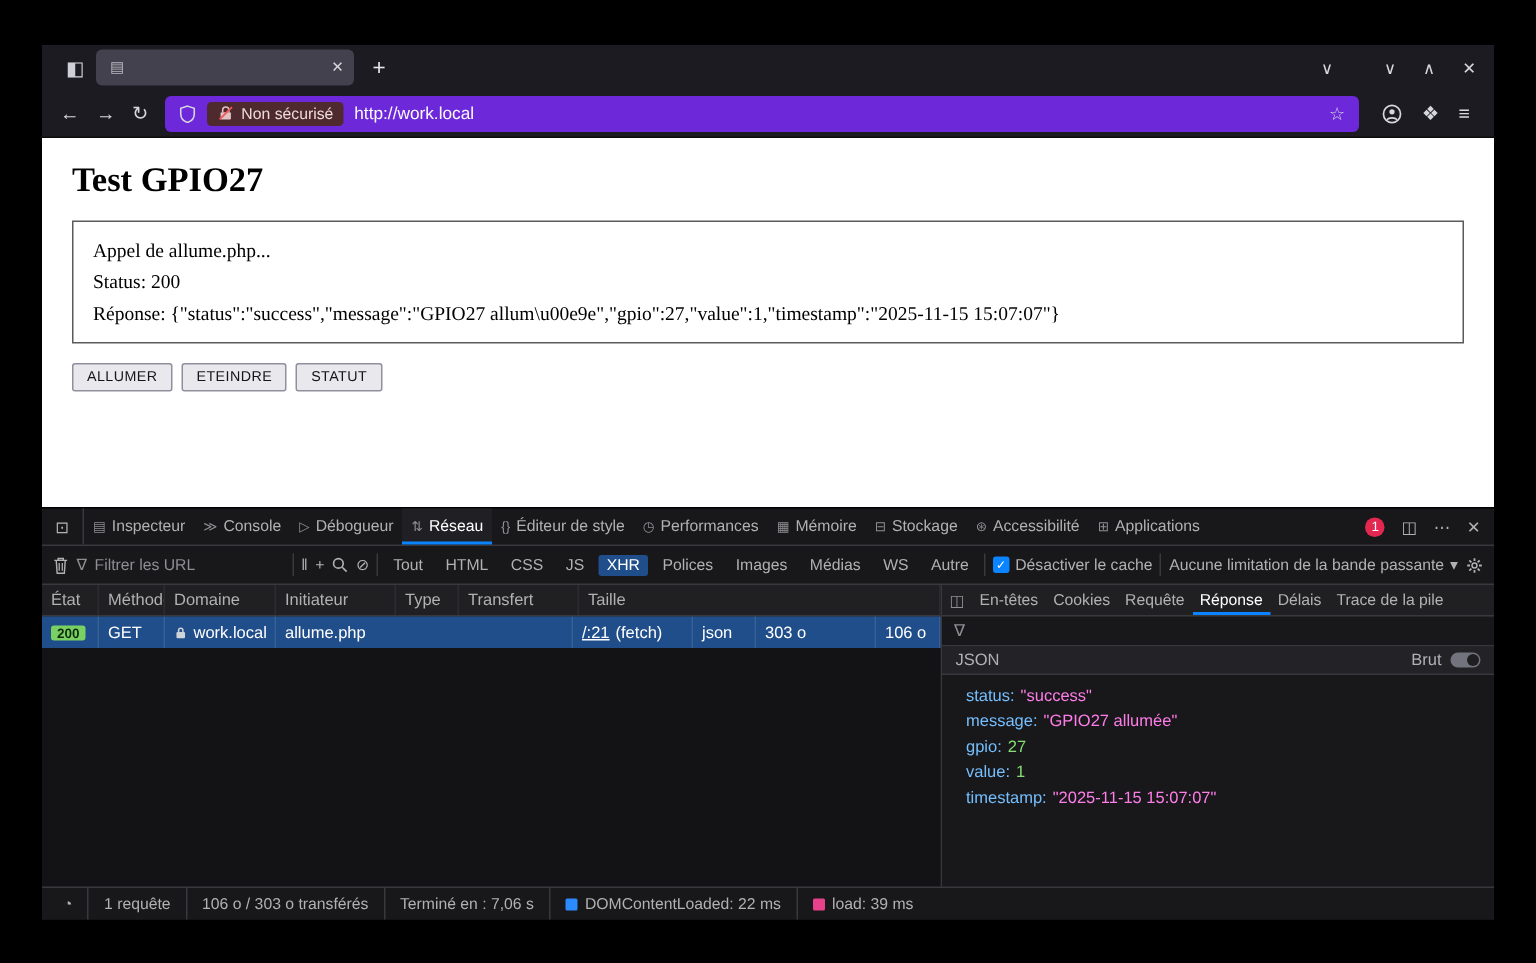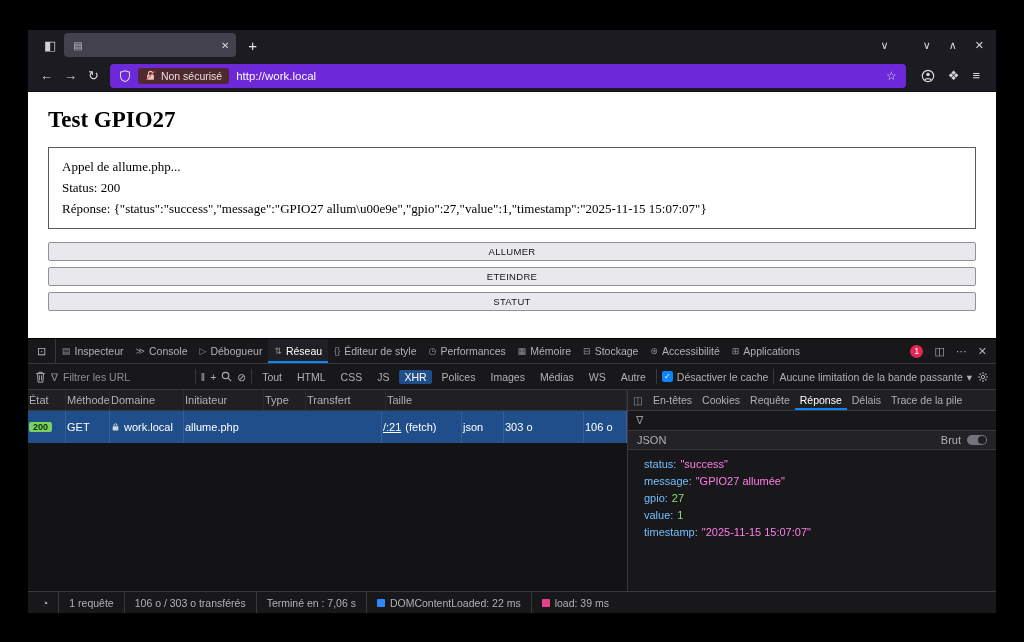--- a/index.html
+++ b/index.html
@@ -36,21 +36,21 @@
   .url-spacer { flex: 1; }
   .star { color: #d7d7de; font-size: 12px; }
   .nav-right { display: flex; gap: 13px; align-items: center; color: #d7d7de;
                font-size: 13px; padding: 0 4px; }
 
   
   .content { flex: 1 1 auto; background: #fff; color: #000; padding: 2px 20px 0 20px;
              font-family: "Liberation Serif", serif; overflow: hidden; }
   .content h1 { font-size: 23px; margin: 13px 0 14px; font-weight: bold; }
   .log-box { border: 1px solid #5a5a5a; padding: 9px 13px; font-size: 13px; line-height: 1.6; }
-  .btn-row { margin-top: 13px; display: flex; gap: 6px; font-family: "Liberation Sans", sans-serif; flex-direction: column; }
+  .btn-row { margin-top: 13px; display: flex; gap: 6px; font-family: "Liberation Sans", sans-serif; }
   .page-btn { font-size: 9.5px; padding: 3px 9px; background: #e9e9ed;
               border: 1px solid #8f8f9d; border-radius: 2px; color: #15141a;
               font-family: inherit; letter-spacing: .3px; }
 
   
   .devtools { height: 275px; flex: 0 0 auto; background: #18181a; color: #b1b1b3;
               font-size: 11px; display: flex; flex-direction: column; border-top: 1px solid #000; }
   .tools-bar { height: 25px; display: flex; align-items: stretch;
                border-bottom: 1px solid #38383d; flex: 0 0 auto; }
   .pick-cell { width: 28px; display: flex; align-items: center; justify-content: center;
@@ -77,25 +77,25 @@
   .fpill.active { background: #204e8a; color: #fff; }
   .cache-check { display: flex; align-items: center; gap: 4px; }
   .checkbox { width: 11px; height: 11px; background: var(--accent, #0a84ff); border-radius: 2px;
               color: #fff; font-size: 8px; display: flex; align-items: center; justify-content: center; }
   .throttle { display: flex; align-items: center; gap: 4px; }
 
   .net-main { flex: 1 1 auto; display: flex; min-height: 0; }
   .req-list { flex: 1; display: flex; flex-direction: column; border-right: 1px solid #38383d; min-width: 0; }
   .req-header { height: 21px; display: flex; background: #202023; border-bottom: 1px solid #38383d;
                 color: #b1b1b3; flex: 0 0 auto; }
-  .cell { padding: 0 1px; display: flex; align-items: center; gap: 4px; border-right: 1px solid #2c2c30;
+  .cell { padding: 0 6px; display: flex; align-items: center; gap: 4px; border-right: 1px solid #2c2c30;
           overflow: hidden; white-space: nowrap; }
   .c0 { width: 38px; } .c1 { width: 44px; } .c2 { width: 74px; } .c3 { width: 198px; }
   .c4 { width: 80px; } .c5 { width: 42px; } .c6 { width: 80px; } .c7 { flex: 1; }
-  .req-row { height: 32px; display: flex; align-items: stretch; background: var(--selected-row, #204e8a);
+  .req-row { height: 21px; display: flex; align-items: stretch; background: var(--selected-row, #204e8a);
              color: #fff; flex: 0 0 auto; }
   .req-row .cell { border-right: 1px solid rgba(255,255,255,.10); }
   .status-pill { background: var(--status-ok, #7ad163); color: #0d2d0a; font-size: 9px;
                  font-weight: bold; padding: 0px 4px; border-radius: 2px; }
   .init-link { text-decoration: underline; }
   .req-empty { flex: 1; background: #131315; }
 
   .details { width: 368px; flex: 0 0 368px; display: flex; flex-direction: column; min-width: 0; }
   .det-tabs { height: 21px; display: flex; align-items: stretch; background: #202023;
               border-bottom: 1px solid #38383d; font-size: 10.5px; flex: 0 0 auto; overflow: hidden; }

